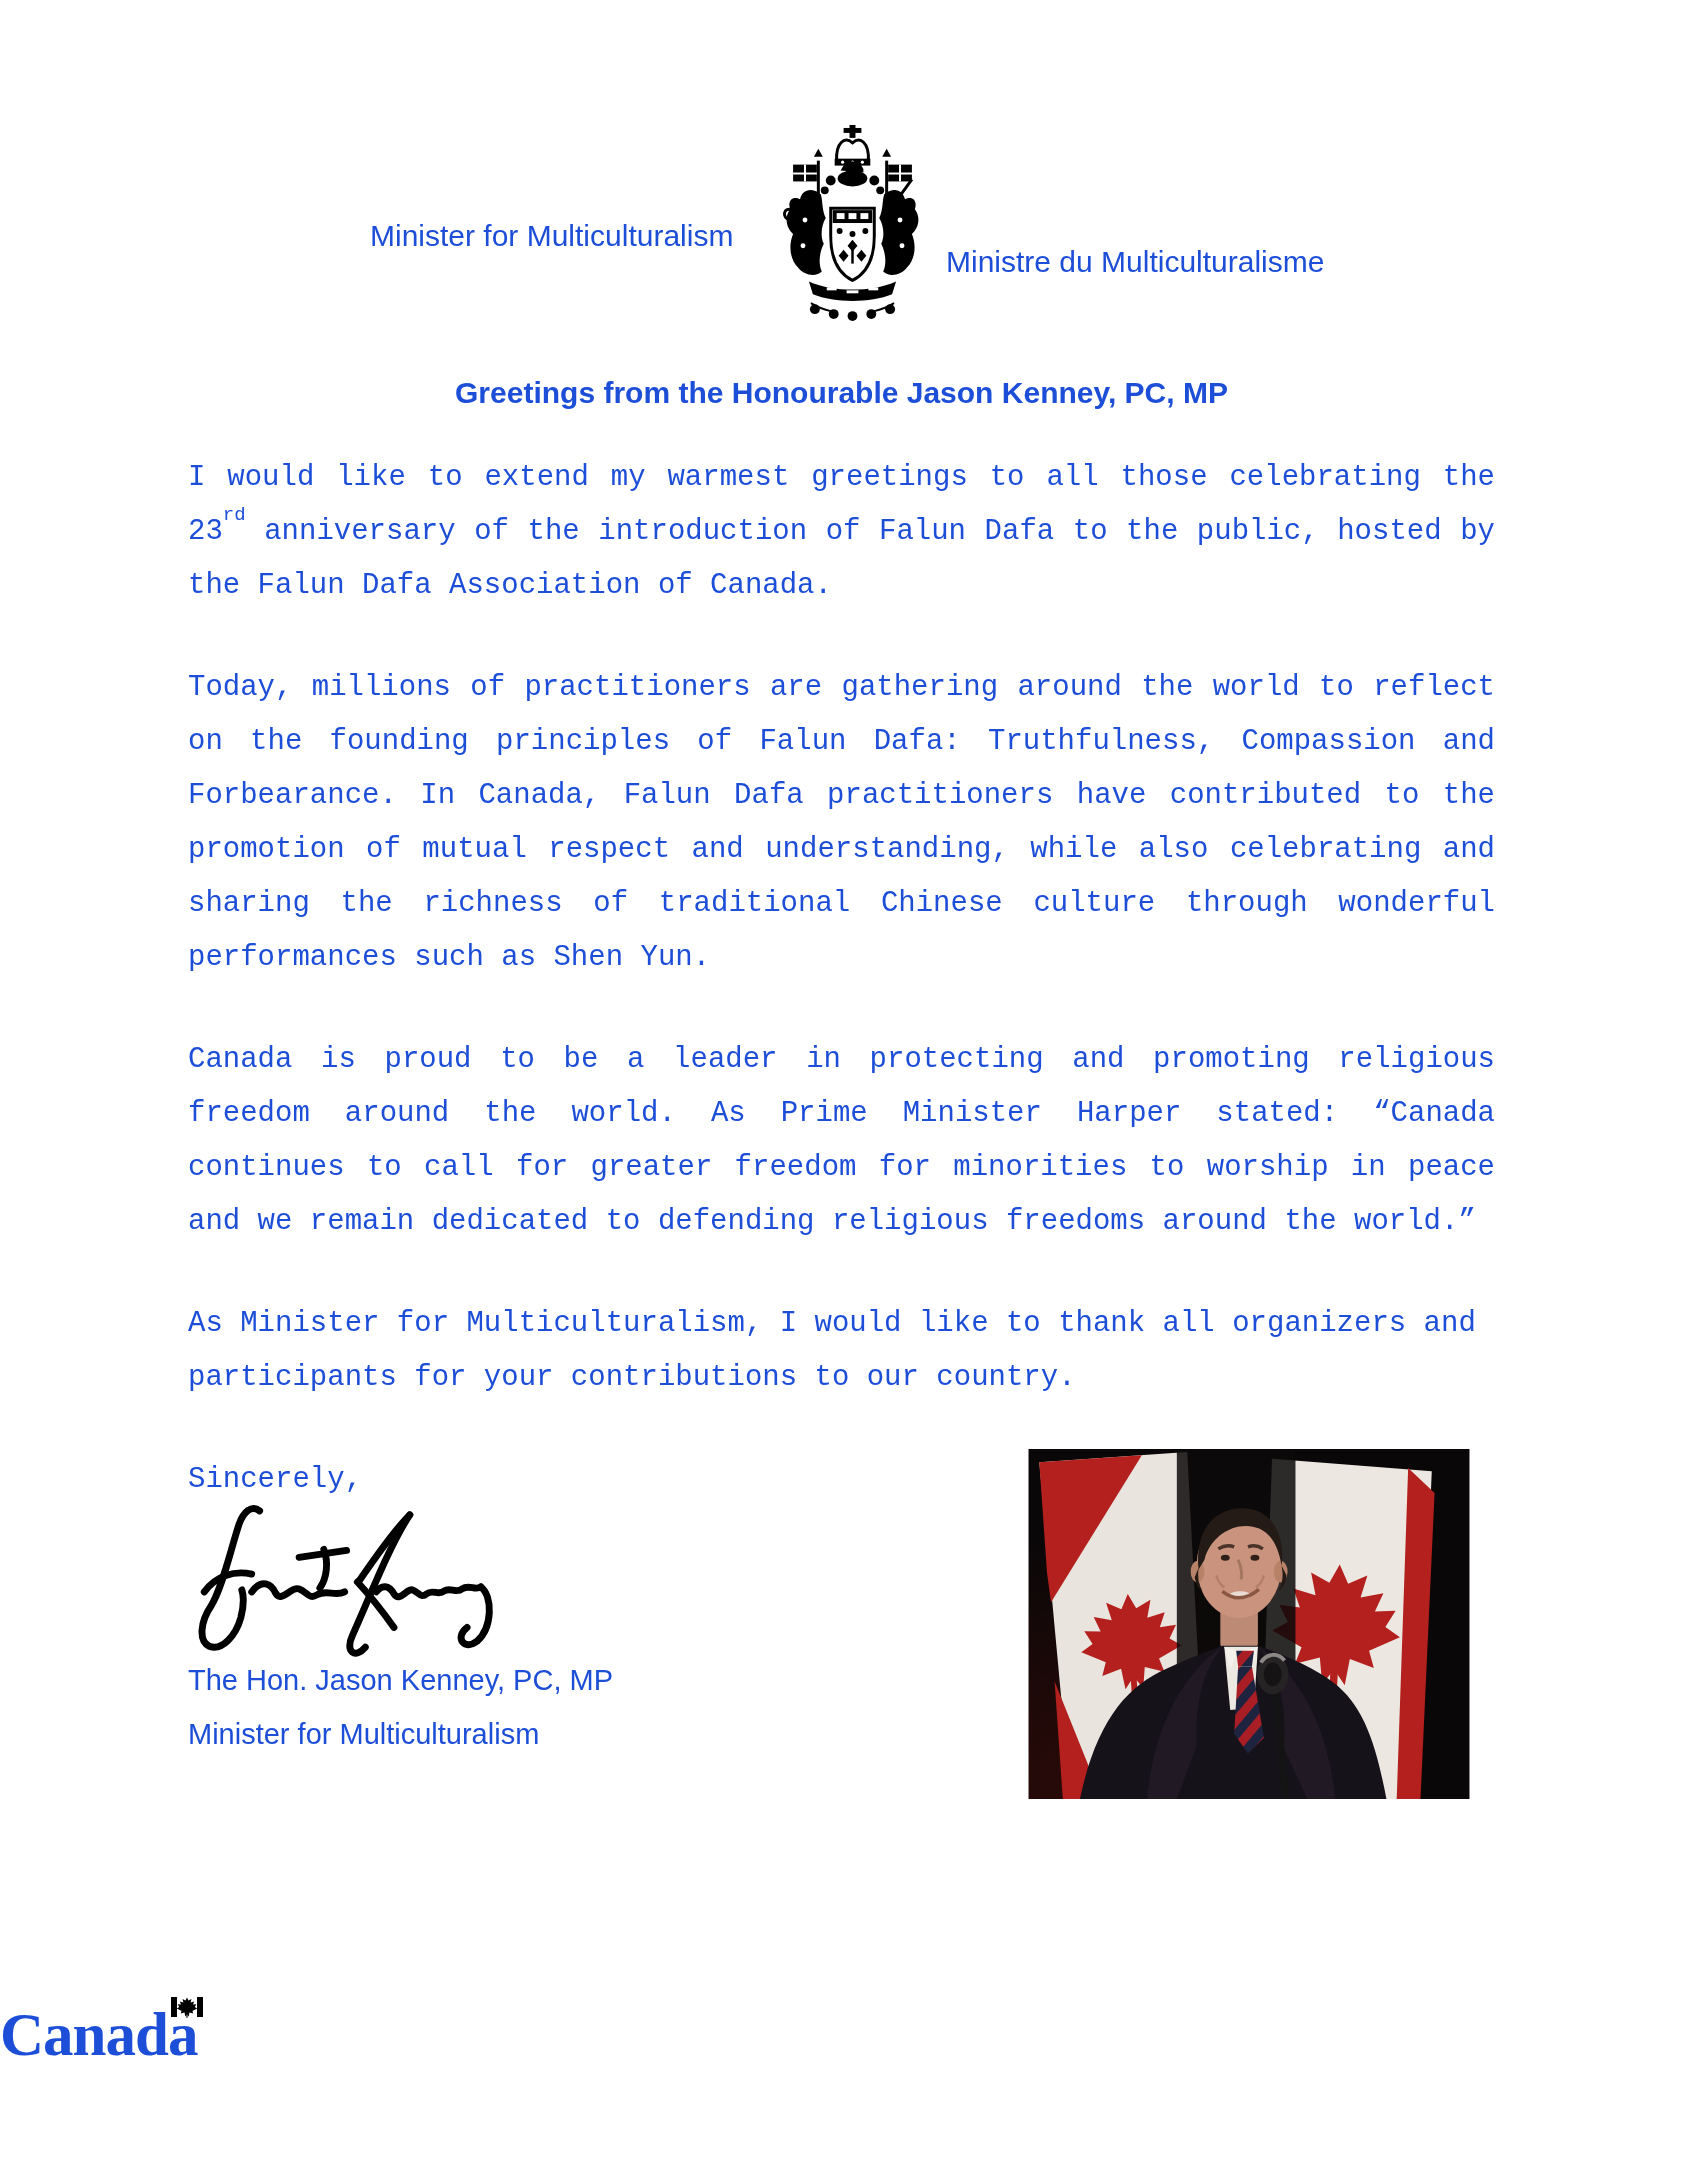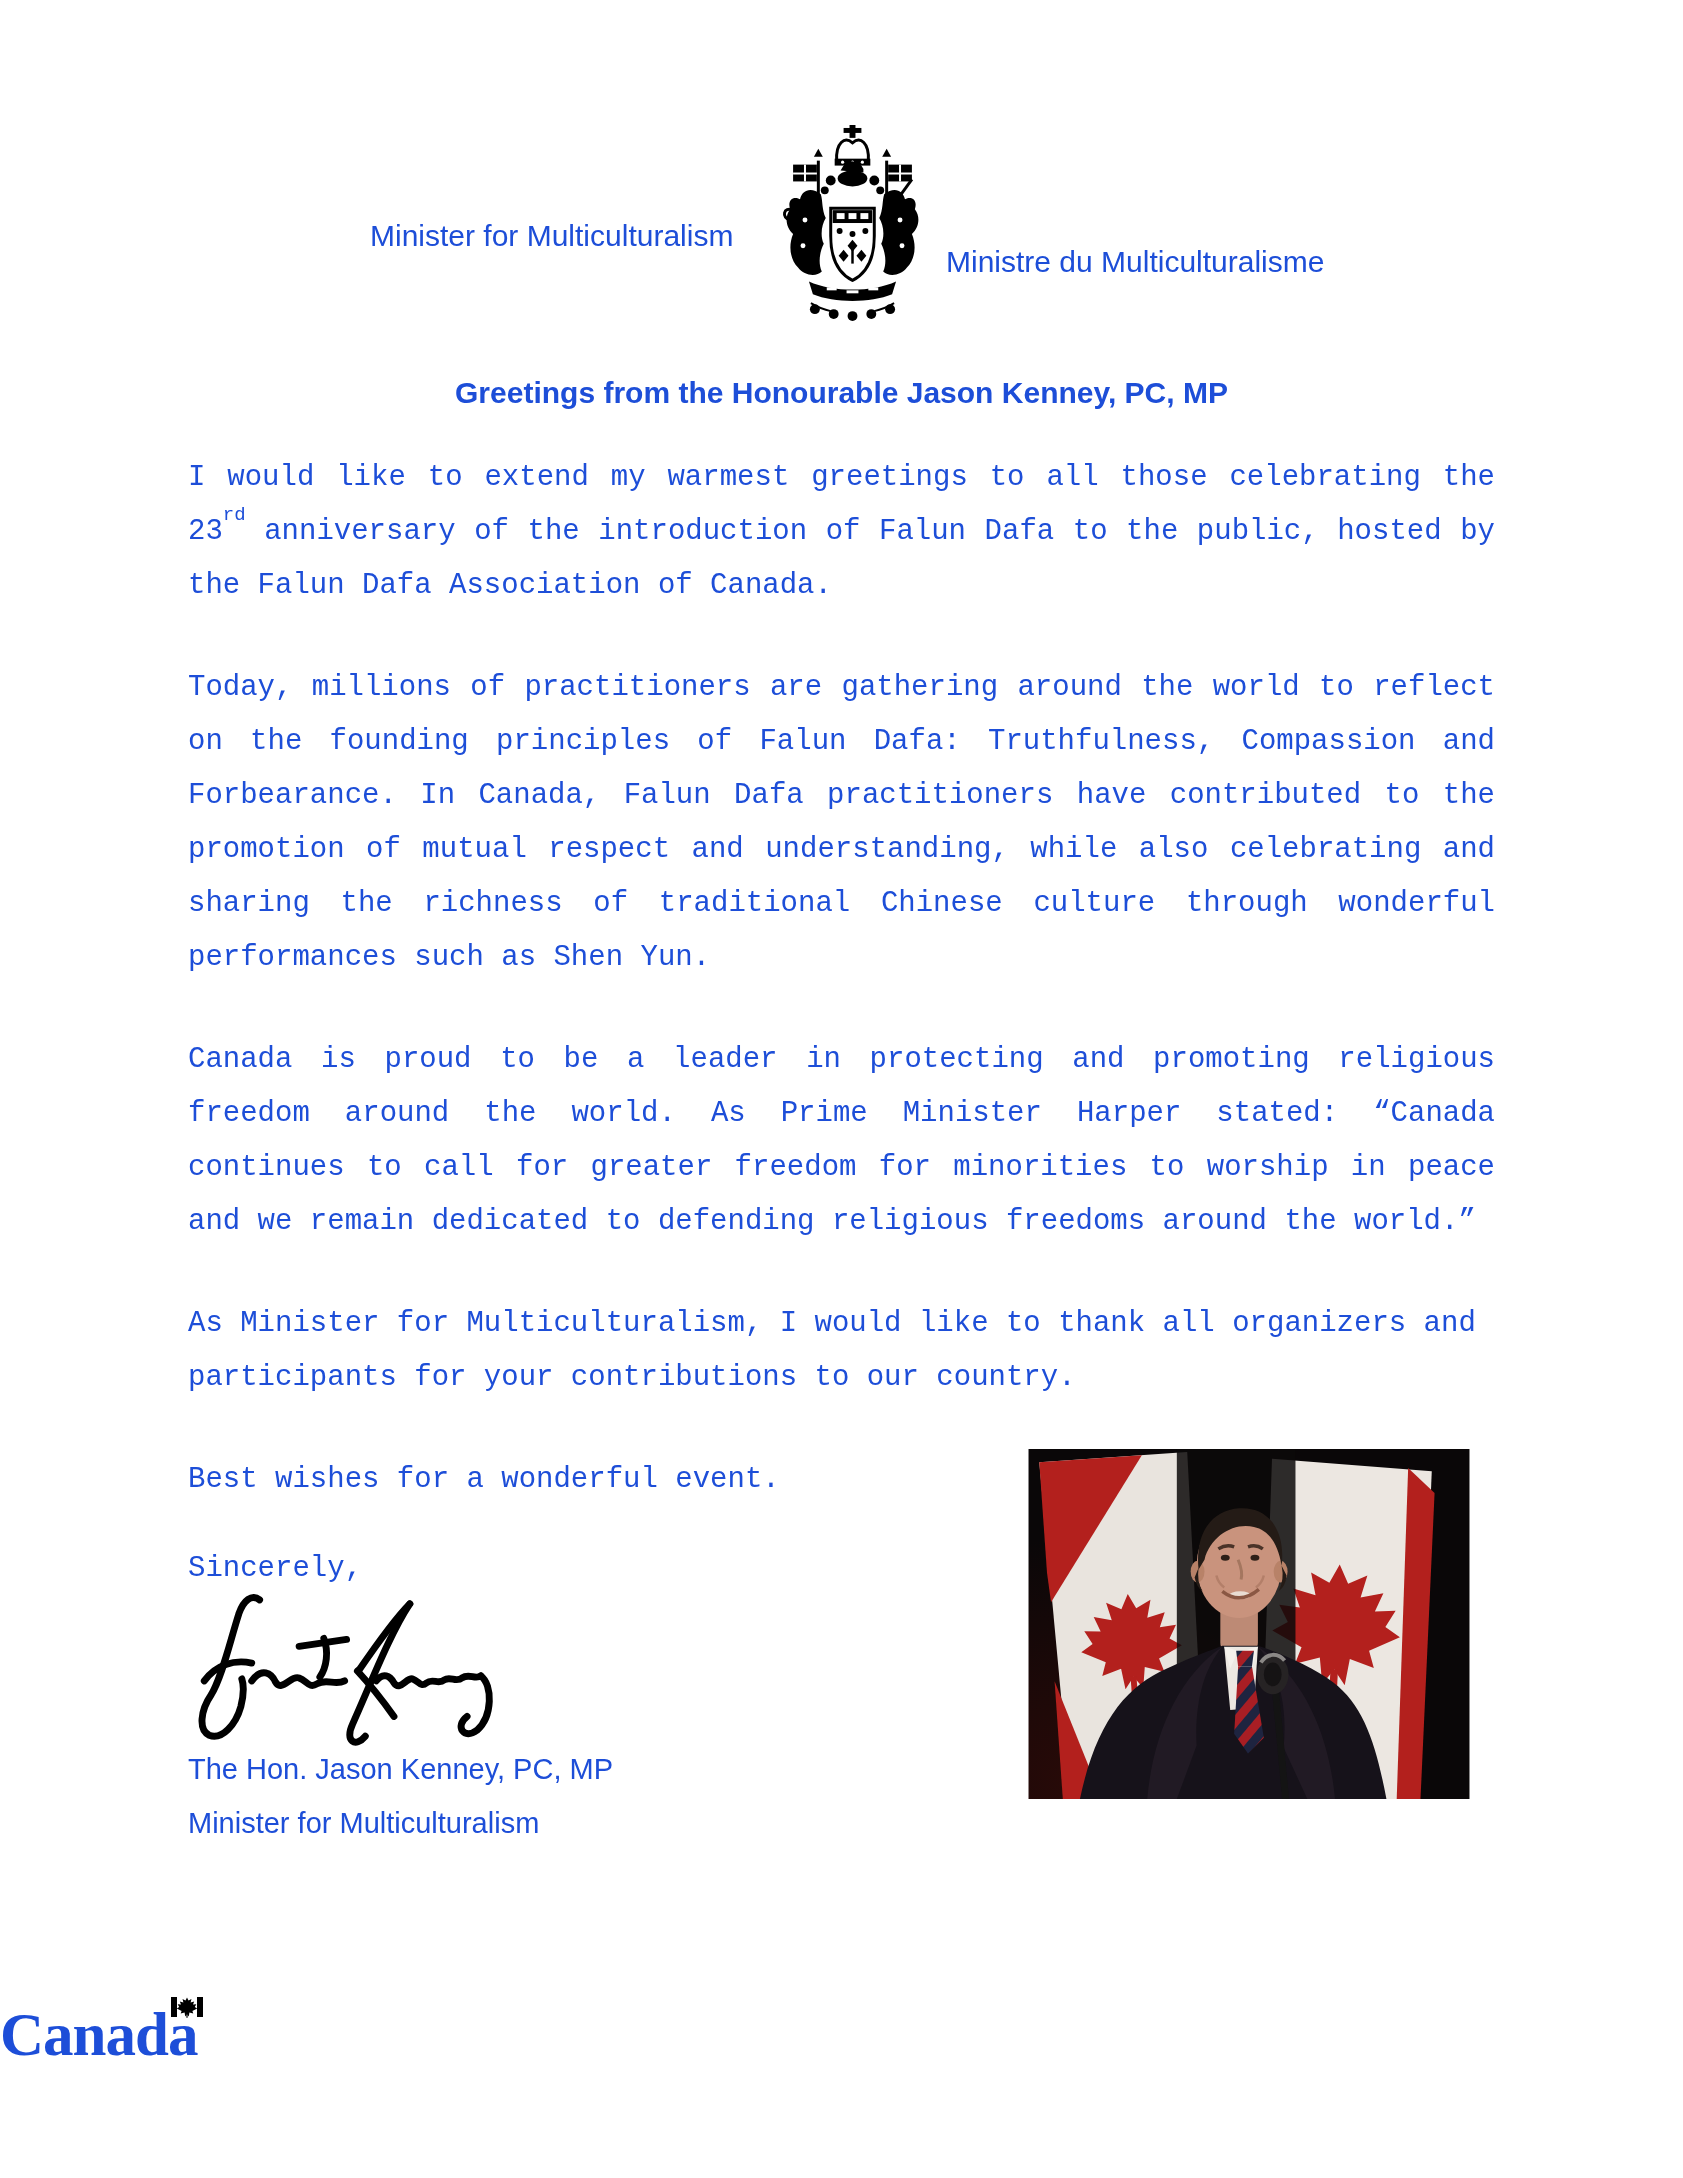--- a/index.html
+++ b/index.html
@@ -110,21 +110,20 @@
     <h1 class="heading">Greetings from the Honourable Jason Kenney, PC, MP</h1>
 
     <p class="just"><span>I would like to extend my warmest greetings to all those celebrating the 23</span><sup class="ord">rd</sup><span> anniversary of the introduction of Falun Dafa to the public, hosted by the Falun Dafa Association of Canada.</span></p>
 
     <p class="just">Today, millions of practitioners are gathering around the world to reflect on the founding principles of Falun Dafa: Truthfulness, Compassion and Forbearance. In Canada, Falun Dafa practitioners have contributed to the promotion of mutual respect and understanding, while also celebrating and sharing the richness of traditional Chinese culture through wonderful performances such as Shen Yun.</p>
 
     <p class="just">Canada is proud to be a leader in protecting and promoting religious freedom around the world. As Prime Minister Harper stated: “Canada continues to call for greater freedom for minorities to worship in peace and we remain dedicated to defending religious freedoms around the world.”</p>
 
     <p>As Minister for Multiculturalism, I would like to thank all organizers and participants for your contributions to our country.</p>
 
-    <p style="margin-bottom:35px">Best wishes for a wonderful event.</p>
 
     <p class="closing">Sincerely,</p>
 
     <svg class="signature" viewBox="0 0 316 166" xmlns="http://www.w3.org/2000/svg" aria-hidden="true">
       <g fill="none" stroke="#000" stroke-width="7" stroke-linecap="round" stroke-linejoin="round">
         <path d="M66,10 C58,4 50,10 45,24 C36,52 28,88 17,106 C6,122 4,142 15,147 C28,152 42,136 47,118 C50,106 50,96 48,90"></path>
         <path d="M10,92 C22,76 40,70 58,74"></path>
         <path d="M58,92 C68,78 78,84 82,93 C88,104 98,86 106,89 C114,92 116,100 124,95 C134,89 142,97 152,92"></path>
         <path d="M106,57 L154,50"></path>
         <path d="M131,49 C136,62 134,78 127,88"></path>

